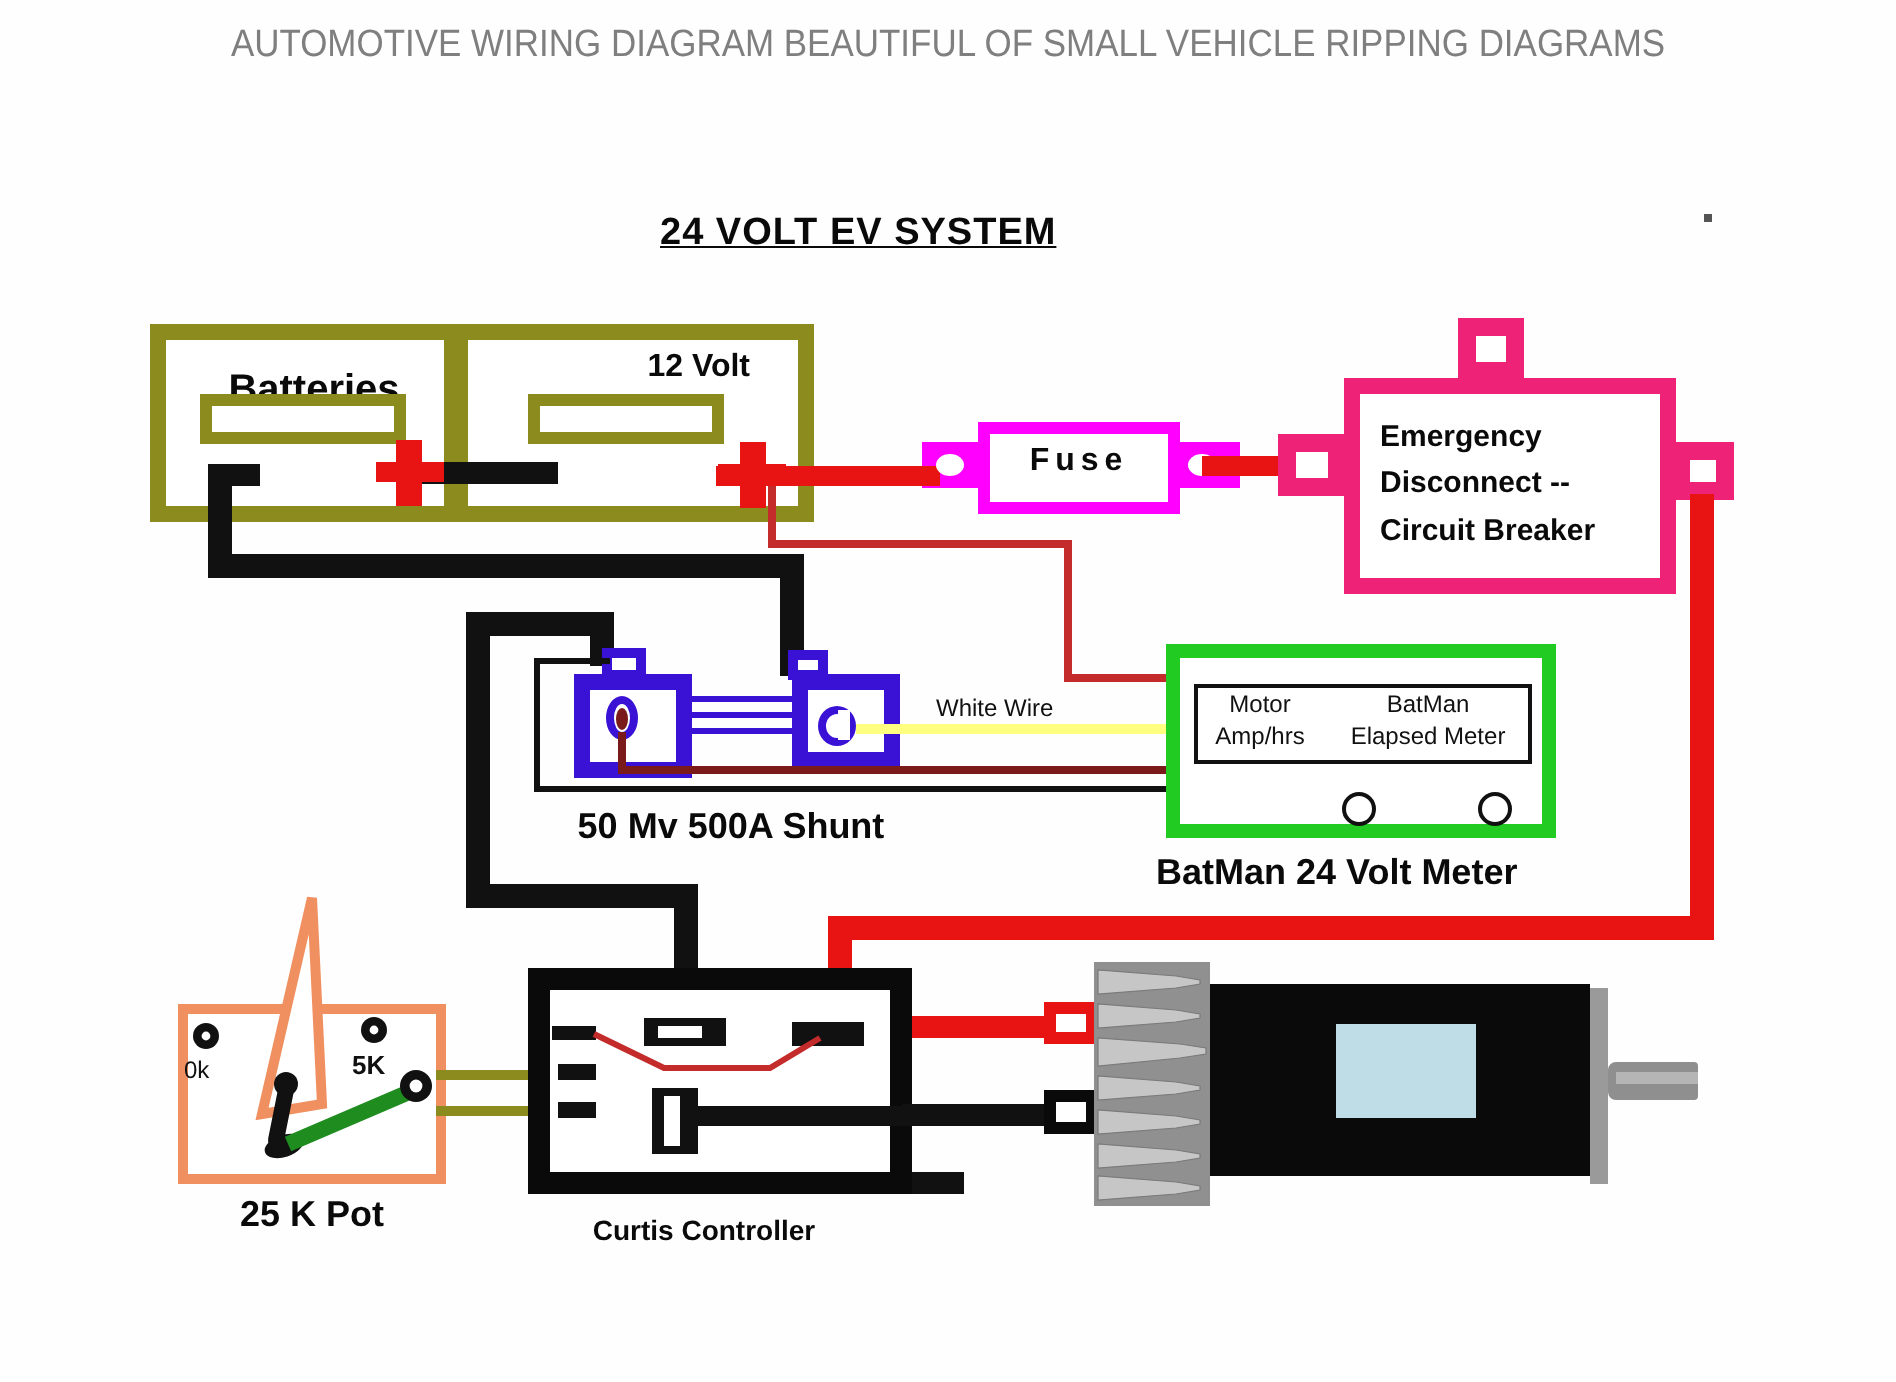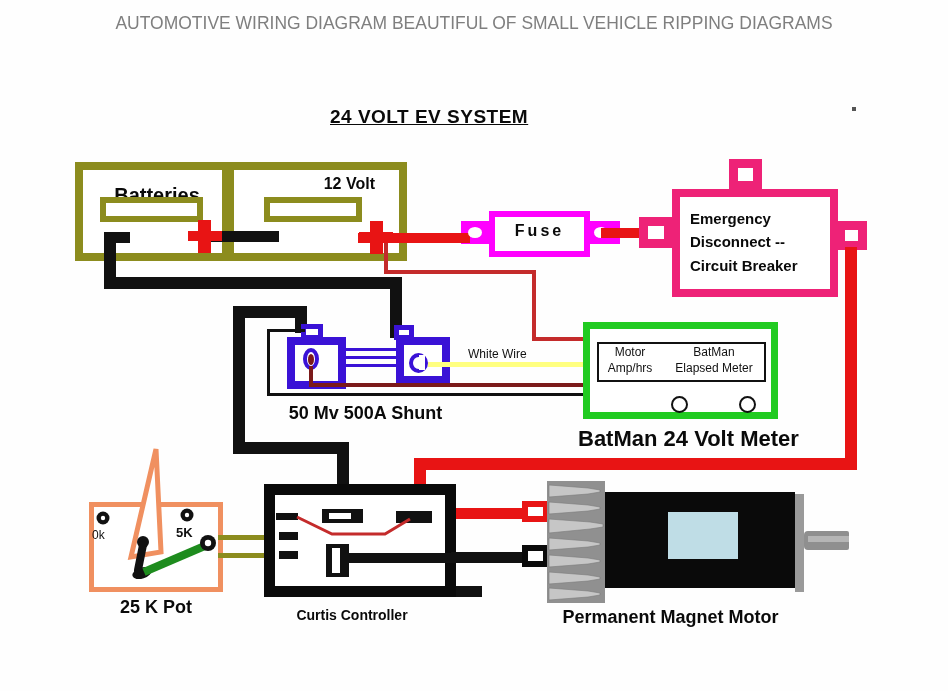--- a/index.html
+++ b/index.html
@@ -133,21 +133,21 @@
   <div class="lbl txt-sm" style="left:599px;top:345px;width:62px;text-align:center;line-height:1.3;">
     <div>Motor</div>
     <div>Amp/hrs</div>
   </div>
   <div class="lbl txt-sm" style="left:668px;top:345px;width:92px;text-align:center;line-height:1.3;">
     <div>BatMan</div>
     <div>Elapsed Meter</div>
   </div>
   <div class="abs meter-btn" style="left:671px;top:396px;"></div>
   <div class="abs meter-btn" style="left:739px;top:396px;"></div>
-  <div class="lbl" style="left:578px;top:426px;width:220px;text-align:left;font-size:22px;">BatMan 24 Volt Meter</div>
+  <div class="lbl" style="left:578px;top:426px;width:220px;text-align:left;font-size:18px;">BatMan 24 Volt Meter</div>
 
   <div class="abs pot-box"></div>
   <div class="lbl txt-sm" style="left:92px;top:528px;">0k</div>
   <div class="lbl txt-sm" style="left:176px;top:525px;font-weight:bold;font-size:13px;">5K</div>
   <div class="lbl" style="left:96px;top:597px;width:120px;text-align:center;font-size:18px;">25 K Pot</div>
 
   <div class="abs wo" style="left:218px;top:535px;width:68px;height:5px;"></div>
   <div class="abs wo" style="left:218px;top:553px;width:68px;height:5px;"></div>
 
   <div class="abs controller-box"></div>
@@ -167,21 +167,20 @@
   <div class="abs wk" style="left:451px;top:552px;width:75px;height:11px;"></div>
 
   <div class="abs" style="left:605px;top:492px;width:190px;height:96px;background:#0a0a0a;"></div>
   <div class="abs" style="left:668px;top:512px;width:70px;height:47px;background:#bfdde6;"></div>
   <div class="abs" style="left:795px;top:494px;width:9px;height:98px;background:#9a9a9a;"></div>
   <div class="abs" style="left:804px;top:531px;width:45px;height:19px;background:#8f8f8f;border-radius:4px 2px 2px 4px;"></div>
   <div class="abs" style="left:808px;top:536px;width:41px;height:6px;background:#b5b5b5;"></div>
 
   <div class="abs" style="left:522px;top:501px;width:15px;height:9px;border:6px solid #e81414;background:#fff;"></div>
   <div class="abs" style="left:522px;top:545px;width:15px;height:10px;border:6px solid #0a0a0a;background:#fff;"></div>
-  <div class="lbl" style="left:548px;top:607px;width:245px;text-align:center;font-size:18px;">Permanent Magnet Motor</div>
 
   <svg width="948" height="691" viewBox="0 0 948 691">
 
     <g>
       <rect x="547" y="481" width="58" height="122" fill="#909090"></rect>
       <g fill="#c6c6c6" stroke="#7a7a7a" stroke-width="0.6">
         <polygon points="549,485 549,497 588,494 600,492 600,490 588,488"></polygon>
         <polygon points="549,502 549,514 588,511 600,509 600,507 588,505"></polygon>
         <polygon points="549,519 549,533 590,529 603,527 603,524 590,522"></polygon>
         <polygon points="549,538 549,550 588,547 600,545 600,543 588,541"></polygon>

